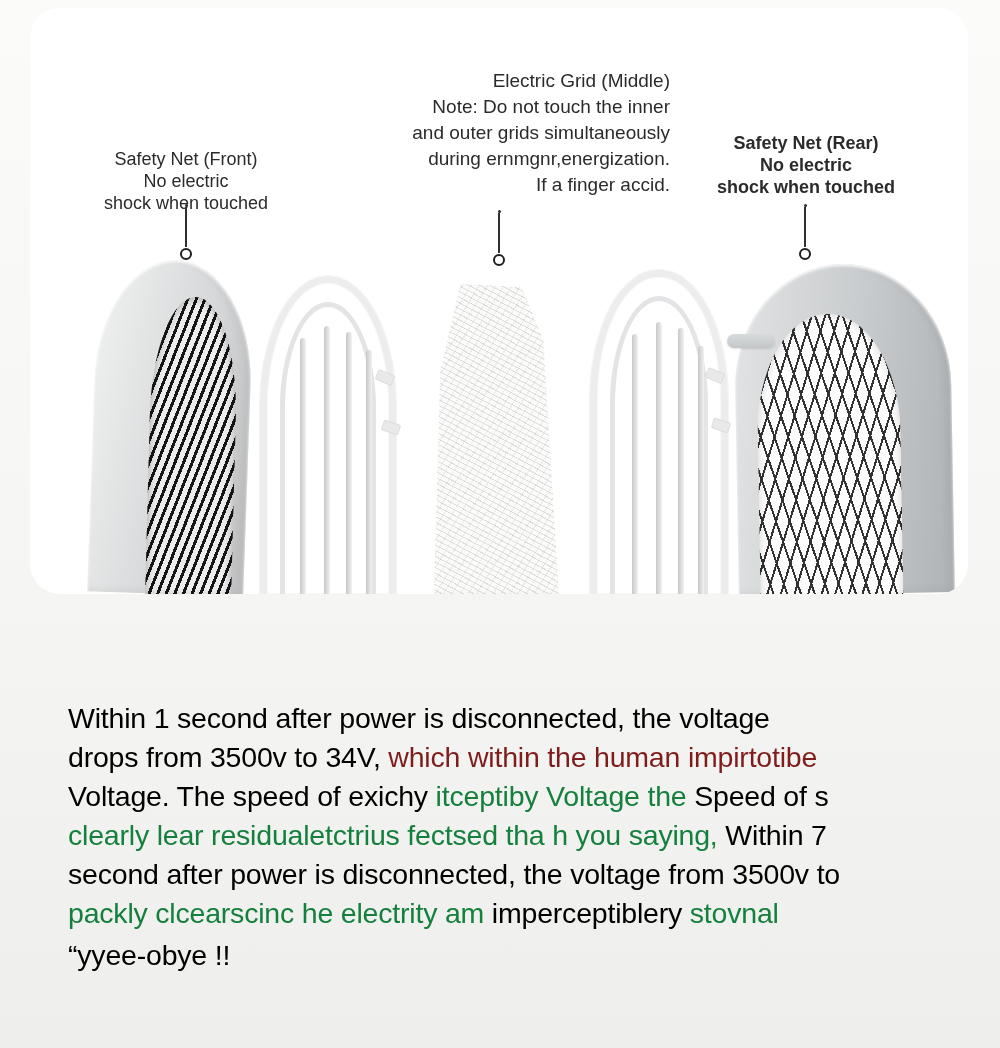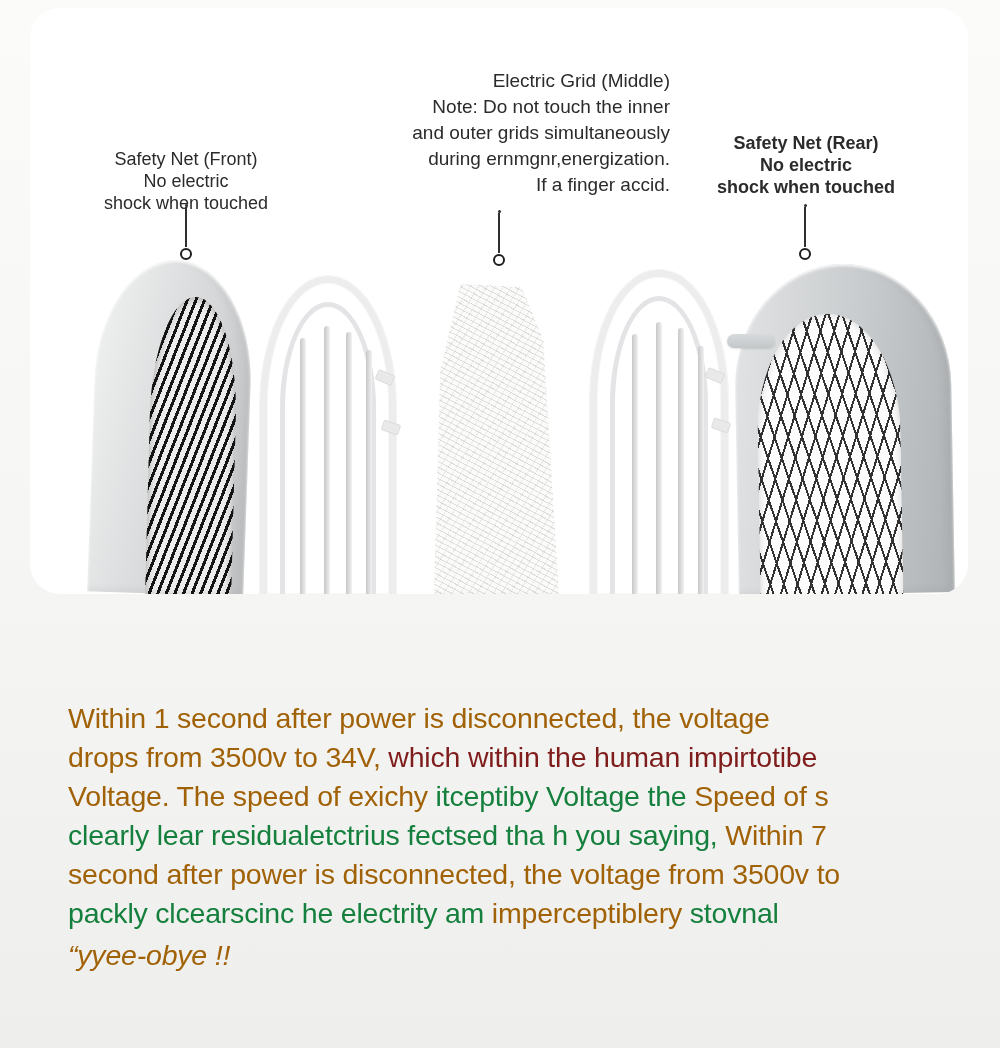--- a/index.html
+++ b/index.html
@@ -84,22 +84,22 @@
     background-color:#fbfbfa;
     background-image:
       repeating-linear-gradient(28deg,rgba(188,188,186,.45) 0 1px,rgba(0,0,0,0) 1px 5px),
       repeating-linear-gradient(-58deg,rgba(205,205,203,.35) 0 1px,rgba(0,0,0,0) 1px 7px);
     clip-path:polygon(26% 0%,65% 1%,79% 18%,89% 100%,9% 100%,13% 28%);
     box-shadow:inset 0 0 6px rgba(0,0,0,.05);
   }
   
   .para{position:absolute;left:68px;top:699px;font-size:28.5px;line-height:39px;letter-spacing:-0.2px;}
   .para .pline{white-space:nowrap;}
-  .para .pline.last{margin-top:3px;font-style:italic;}
-  .seg.dark{color:#a16207;}
+  .para .pline.last{margin-top:3px;}
+  .seg.dark{color:#000000;}
   .seg.mid{color:#15803d;}
   .seg.gray{color:#7f1d1d;}
 </style>
 </head>
 <body>
 
 <div class="card">
 
   <div class="label side" style="left:46px;top:140px;">
     <div>Safety Net (Front)</div>

